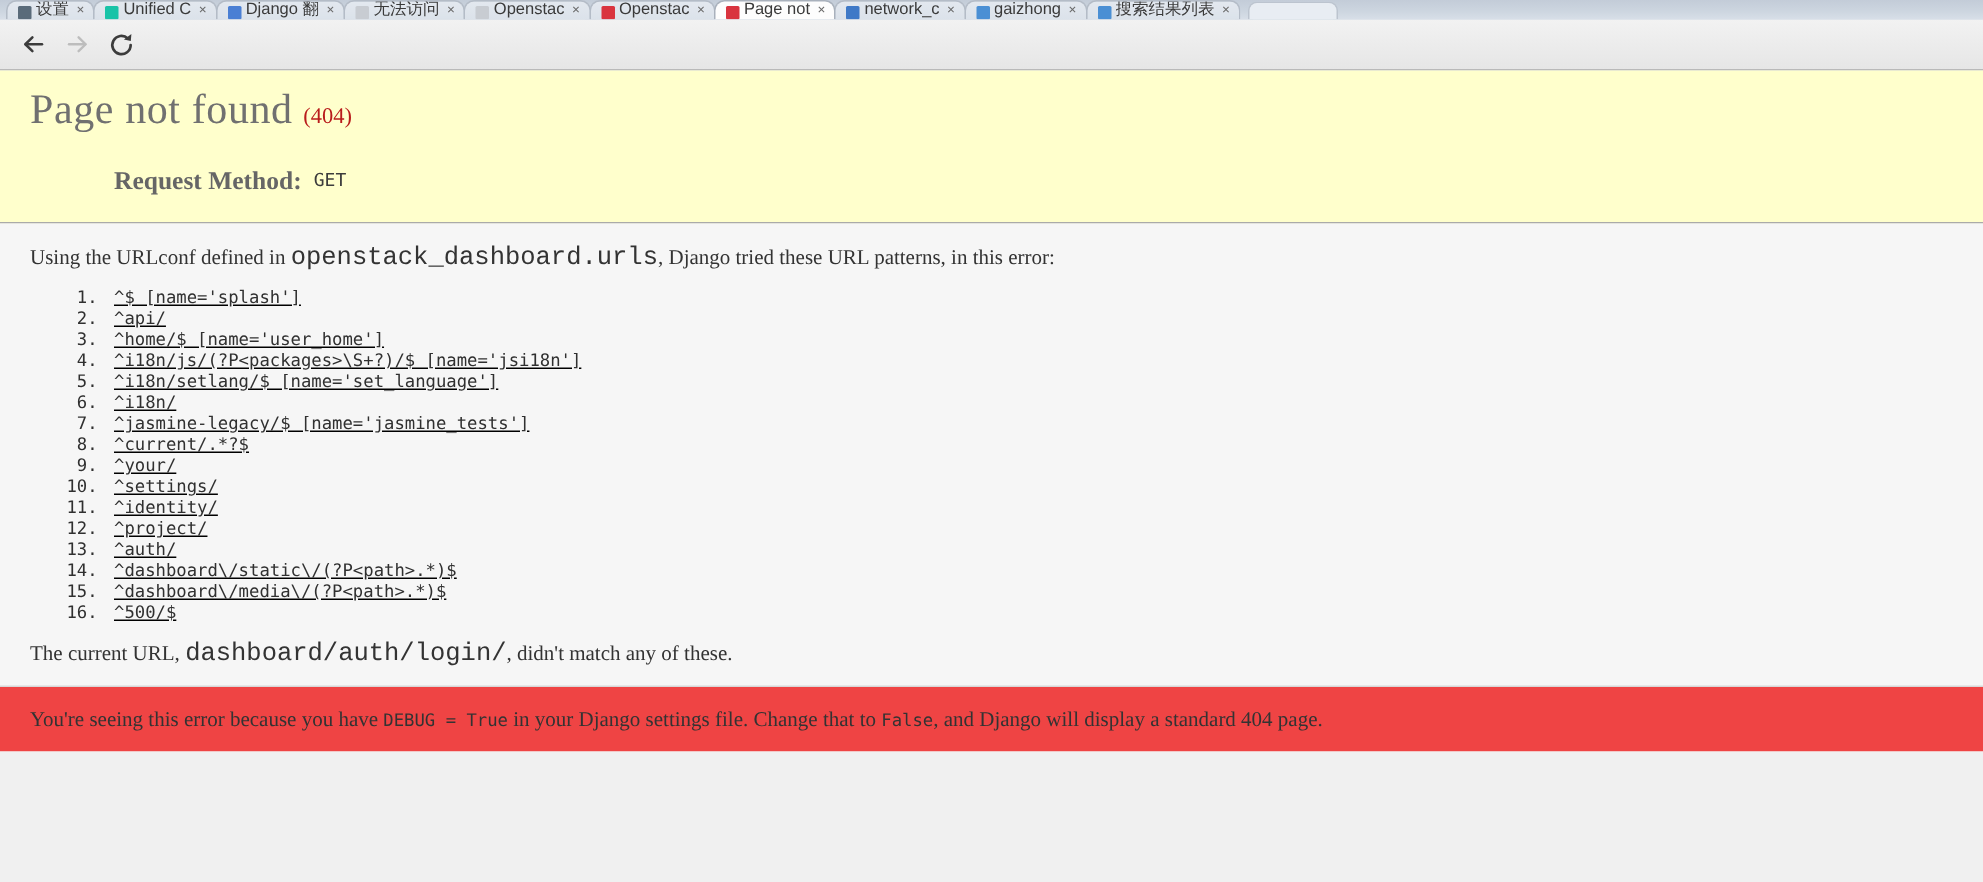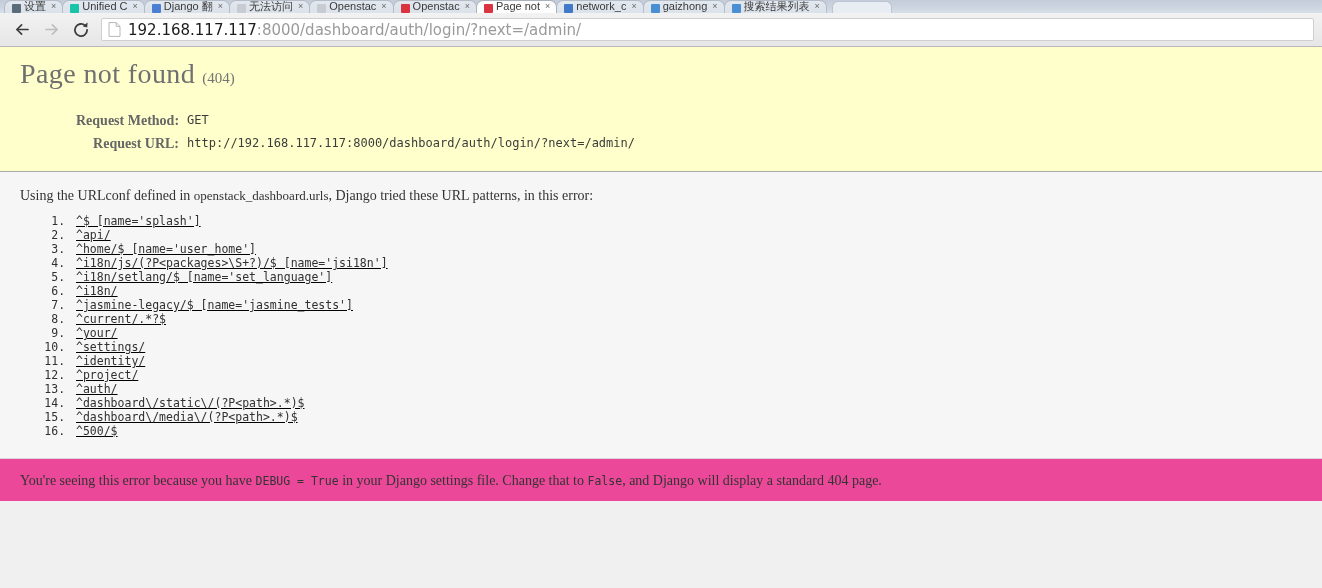--- a/index.html
+++ b/index.html
@@ -148,42 +148,42 @@
     margin: 0 0 16px 0;
     font-family: "Liberation Serif", serif;
     font-weight: normal;
     font-size: 28px;
     line-height: 34px;
     color: #707070;
     letter-spacing: 0.4px;
   }
   h1.title .code {
     font-size: 15px;
-    color: #737373;
+    color: #b91c1c;
     letter-spacing: 0;
     margin-left: 7px;
   }
   table.meta {
     border-collapse: collapse;
     margin-left: 56px;
     font-size: 12px;
   }
   table.meta th {
     text-align: right;
     vertical-align: top;
     padding: 0 8px 4px 0;
     font-family: "Liberation Serif", serif;
     font-weight: bold;
-    font-size: 14px;
+    font-size: 17px;
     line-height: 19px;
     color: #666666;
     white-space: nowrap;
   }
   table.meta td {
-    text-align: left;
+    text-align: center;
     vertical-align: top;
     padding: 0 0 4px 0;
     font-family: "DejaVu Sans Mono", monospace;
     font-size: 12px;
     line-height: 19px;
     color: #3c3c3c;
     white-space: nowrap;
   }
 
   .explanation {
@@ -194,22 +194,22 @@
   }
   .explanation p {
     margin: 0;
     font-family: "Liberation Serif", serif;
     font-size: 14px;
     line-height: 20px;
     color: #333333;
   }
   .explanation p code,
   .explanation p .mono {
-    font-family: Liberation Serif, serif;
-    font-size: 13px;
+    font-family: Liberation Mono, monospace;
+    font-size: 17px;
     color: #333333;
   }
   ol.patterns {
     margin: 8px 0 10px 0;
     padding-left: 52px;
     list-style-position: outside;
     text-decoration: underline;
   }
   ol.patterns li {
     font-family: "DejaVu Sans Mono", monospace;
@@ -217,21 +217,21 @@
     line-height: 14px;
     color: #303030;
     padding-left: 4px;
   }
   p.current-url {
     margin: 0;
     padding-top: 2px;
   }
 
   .footer-note {
-    background: #ec4899;
+    background: #ef4444;
     padding: 12px 20px 10px 20px;
     box-sizing: border-box;
   }
   .footer-note p {
     margin: 0;
     font-family: "Liberation Serif", serif;
     font-size: 14px;
     line-height: 20px;
     color: #333333;
   }
@@ -323,43 +323,32 @@
     </div>
     <div class="navbtn">
       <svg width="20" height="20" viewBox="0 0 20 20" aria-hidden="true">
         <g fill="none" stroke="#3c3c3c" stroke-width="1.8" stroke-linecap="round">
           <path d="M16.1 10a6.1 6.1 0 1 1-1.9-4.4"></path>
         </g>
         <path d="M16.6 2.6 L16.2 7.4 L11.6 6.3 Z" fill="#3c3c3c"></path>
       </svg>
     </div>
 
-    <div class="omnibox">
-      <svg class="page-icon" viewBox="0 0 13 15" aria-hidden="true">
-        <path d="M1 0.6 h7.2 L12 4.4 V14.4 H1 Z" fill="#ffffff" stroke="#b0b0b0" stroke-width="0.9"></path>
-        <path d="M8.2 0.6 V4.4 H12" fill="none" stroke="#b0b0b0" stroke-width="0.9"></path>
-      </svg>
-      <span class="url-text"><span class="url-host">192.168.117.117</span><span class="url-rest">:8000/dashboard/auth/login/?next=/admin/</span></span>
-    </div>
   </div>
 </div>
 
 <div class="summary">
   <h1 class="title">
     <span>Page not found</span><span class="code">(404)</span>
   </h1>
   <table class="meta">
     <tbody>
         <tr>
       <th>Request Method:</th>
       <td>GET</td>
-    </tr>
-    <tr>
-      <th>Request URL:</th>
-      <td>http://192.168.117.117:8000/dashboard/auth/login/?next=/admin/</td>
     </tr>
   </tbody>
     </table>
 </div>
 
 <div class="explanation">
   <p><span>Using the URLconf defined in </span><span class="mono">openstack_dashboard.urls</span><span>, Django tried these URL patterns, in this error:</span></p>
 
   <ol class="patterns">
     <li>^$ [name='splash']</li>
@@ -373,19 +362,20 @@
     <li>^your/</li>
     <li>^settings/</li>
     <li>^identity/</li>
     <li>^project/</li>
     <li>^auth/</li>
     <li>^dashboard\/static\/(?P&lt;path&gt;.*)$</li>
     <li>^dashboard\/media\/(?P&lt;path&gt;.*)$</li>
     <li>^500/$</li>
   </ol>
 
+  <p class="current-url"><span>The current URL, </span><span class="mono">dashboard/auth/login/</span><span>, didn't match any of these.</span></p>
 </div>
 
 <div class="footer-note">
   <p><span>You're seeing this error because you have </span><span class="mono">DEBUG = True</span><span> in your Django settings file. Change that to </span><span class="mono">False</span><span>, and Django will display a standard 404 page.</span></p>
 </div>
 
 <div class="page-rest"></div>
 
 </body></html>

